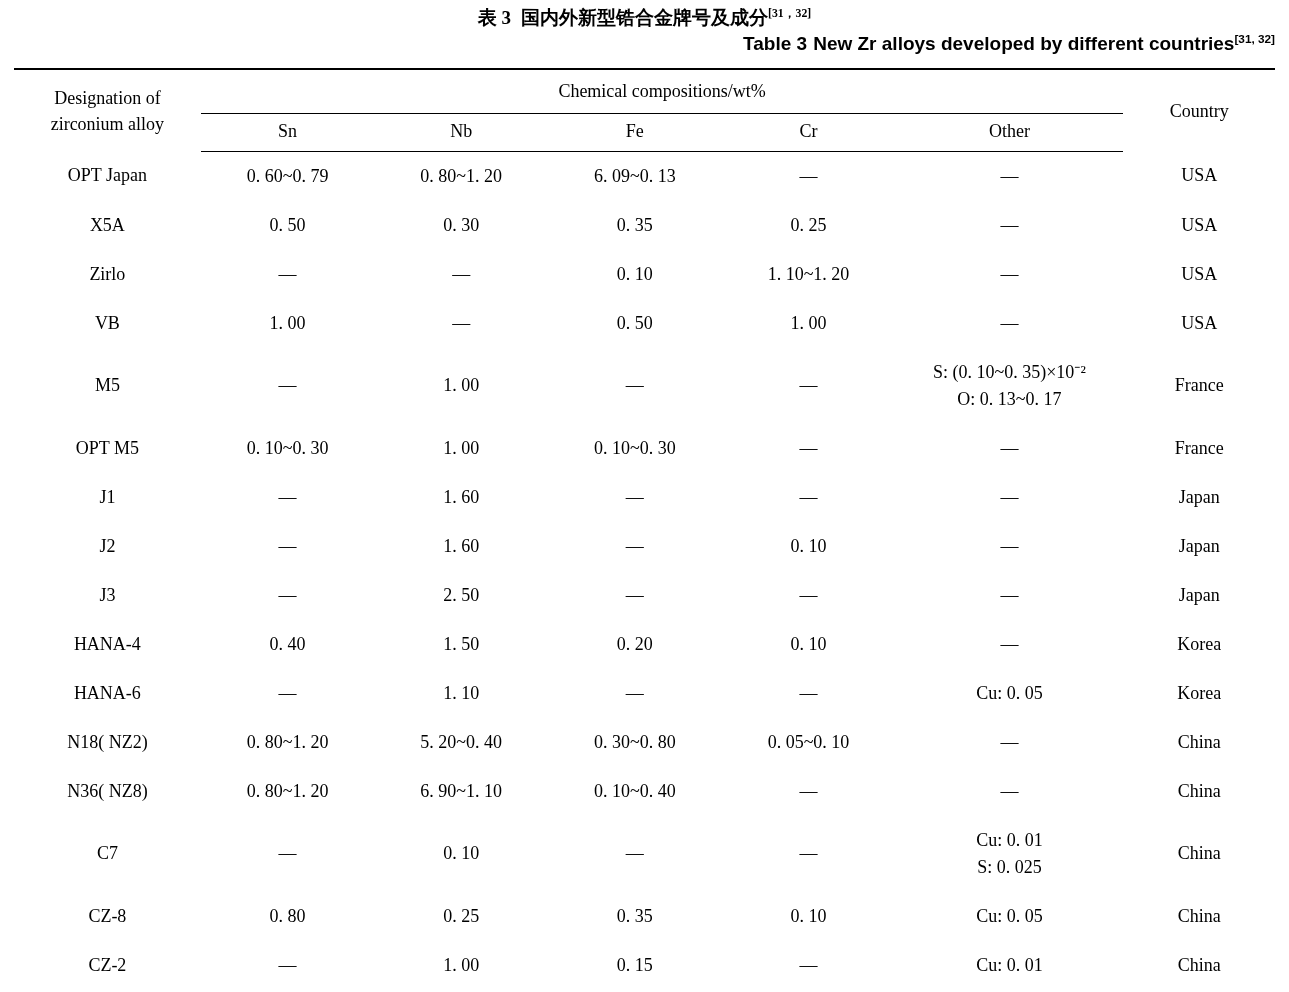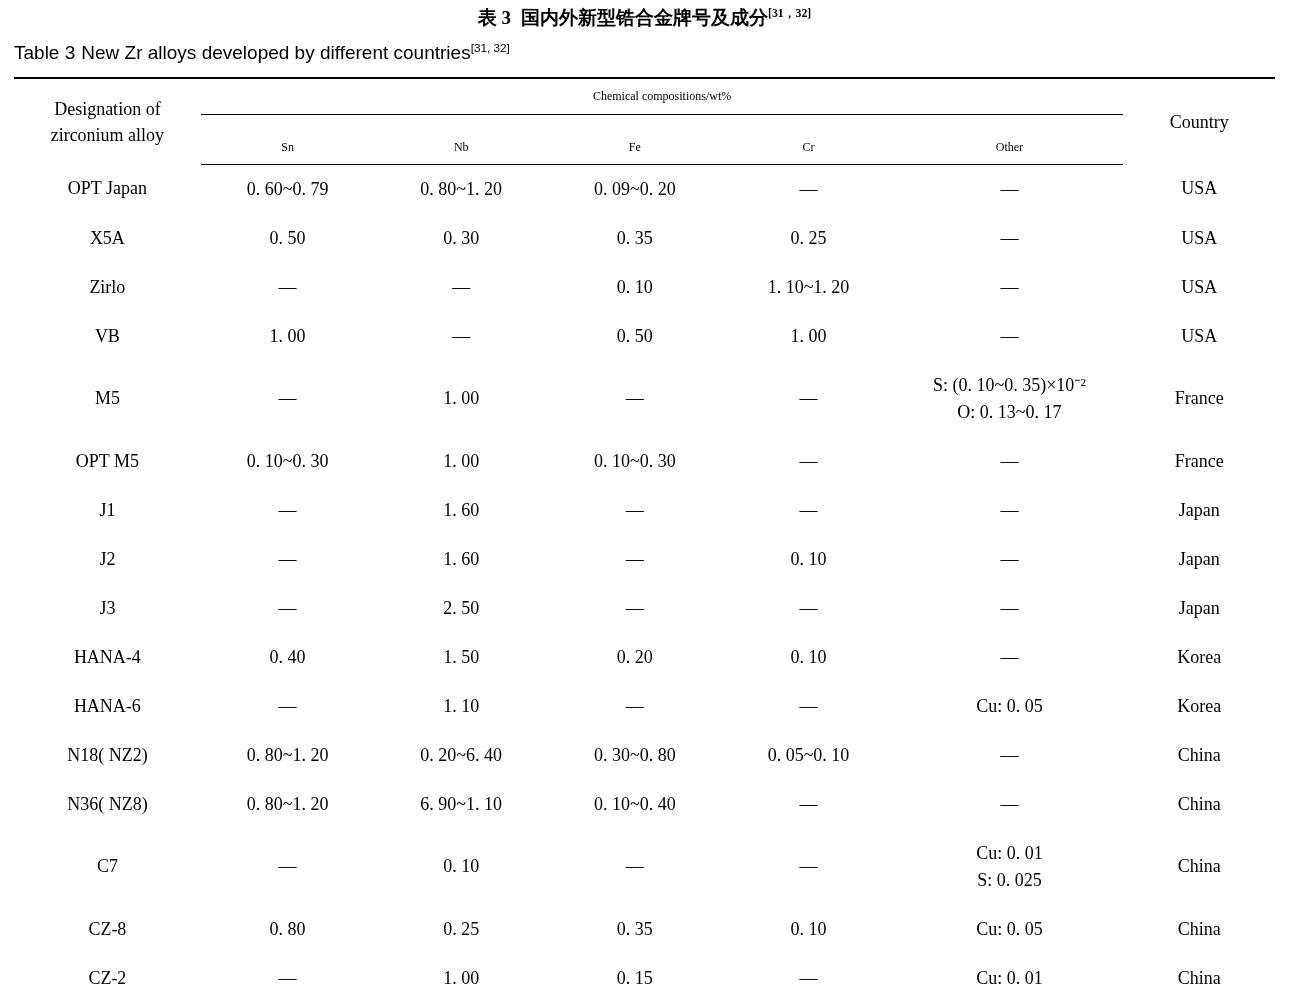--- a/index.html
+++ b/index.html
@@ -23,25 +23,25 @@
   }
   .caption {
     text-align: center;
     font-size: 19px;
     font-weight: bold;
     margin-top: 6px;
     line-height: 1.3;
   }
   .caption .num { margin-right: 10px; }
   .caption-en {
-    text-align: left;
+    text-align: right;
     font-size: 19px;
     font-family: "Liberation Sans", sans-serif;
-    font-weight: normal;
-    margin-top: 10px;
+    font-weight: bold;
+    margin-top: 1px;
     line-height: 1.3;
   }
   .caption-en .tnum { margin-right: 6px; }
   sup {
     font-size: 0.62em;
     vertical-align: super;
     line-height: 0;
   }
   table {
     border-collapse: collapse;
@@ -54,27 +54,27 @@
     text-align: center;
     vertical-align: middle;
     padding: 0;
   }
   .rule-top td { border-top: 2.2px solid #000; }
   .rule-mid td { border-bottom: 1.1px solid #000; }
   .hdr-group {
     border-bottom: 1.1px solid #000;
   }
   .head-cell {
-    font-size: 12px;
+    font-size: 18px;
     line-height: 1.35;
     padding: 9px 0 9px 0;
   }
   .head-sub {
-    font-size: 12px;
-    padding: 25px 0 9px 0;
+    font-size: 18px;
+    padding: 7px 0 9px 0;
   }
   .hdr-desig {
     padding: 10px 6px;
     line-height: 1.45;
   }
   .body-row td {
     padding: 11px 4px;
     line-height: 1.5;
     white-space: nowrap;
   }
@@ -125,21 +125,21 @@
         <td class="head-sub">Cr</td>
         <td class="head-sub">Other</td>
       </tr>
     </thead>
     <tbody>
 
       <tr class="body-row">
         <td>OPT Japan</td>
         <td>0. 60~0. 79</td>
         <td>0. 80~1. 20</td>
-        <td>0. 09~0. 20</td>
+        <td>6. 09~0. 13</td>
         <td>—</td>
         <td class="multi">
           <div>—</div>
         </td>
         <td>USA</td>
       </tr>
 
       <tr class="body-row">
         <td>X5A</td>
         <td>0. 50</td>
@@ -257,21 +257,21 @@
         <td>—</td>
         <td class="multi">
           <div>Cu: 0. 05</div>
         </td>
         <td>Korea</td>
       </tr>
 
       <tr class="body-row">
         <td>N18( NZ2)</td>
         <td>0. 80~1. 20</td>
-        <td>0. 20~6. 40</td>
+        <td>5. 20~0. 40</td>
         <td>0. 30~0. 80</td>
         <td>0. 05~0. 10</td>
         <td class="multi">
           <div>—</div>
         </td>
         <td>China</td>
       </tr>
 
       <tr class="body-row">
         <td>N36( NZ8)</td>

